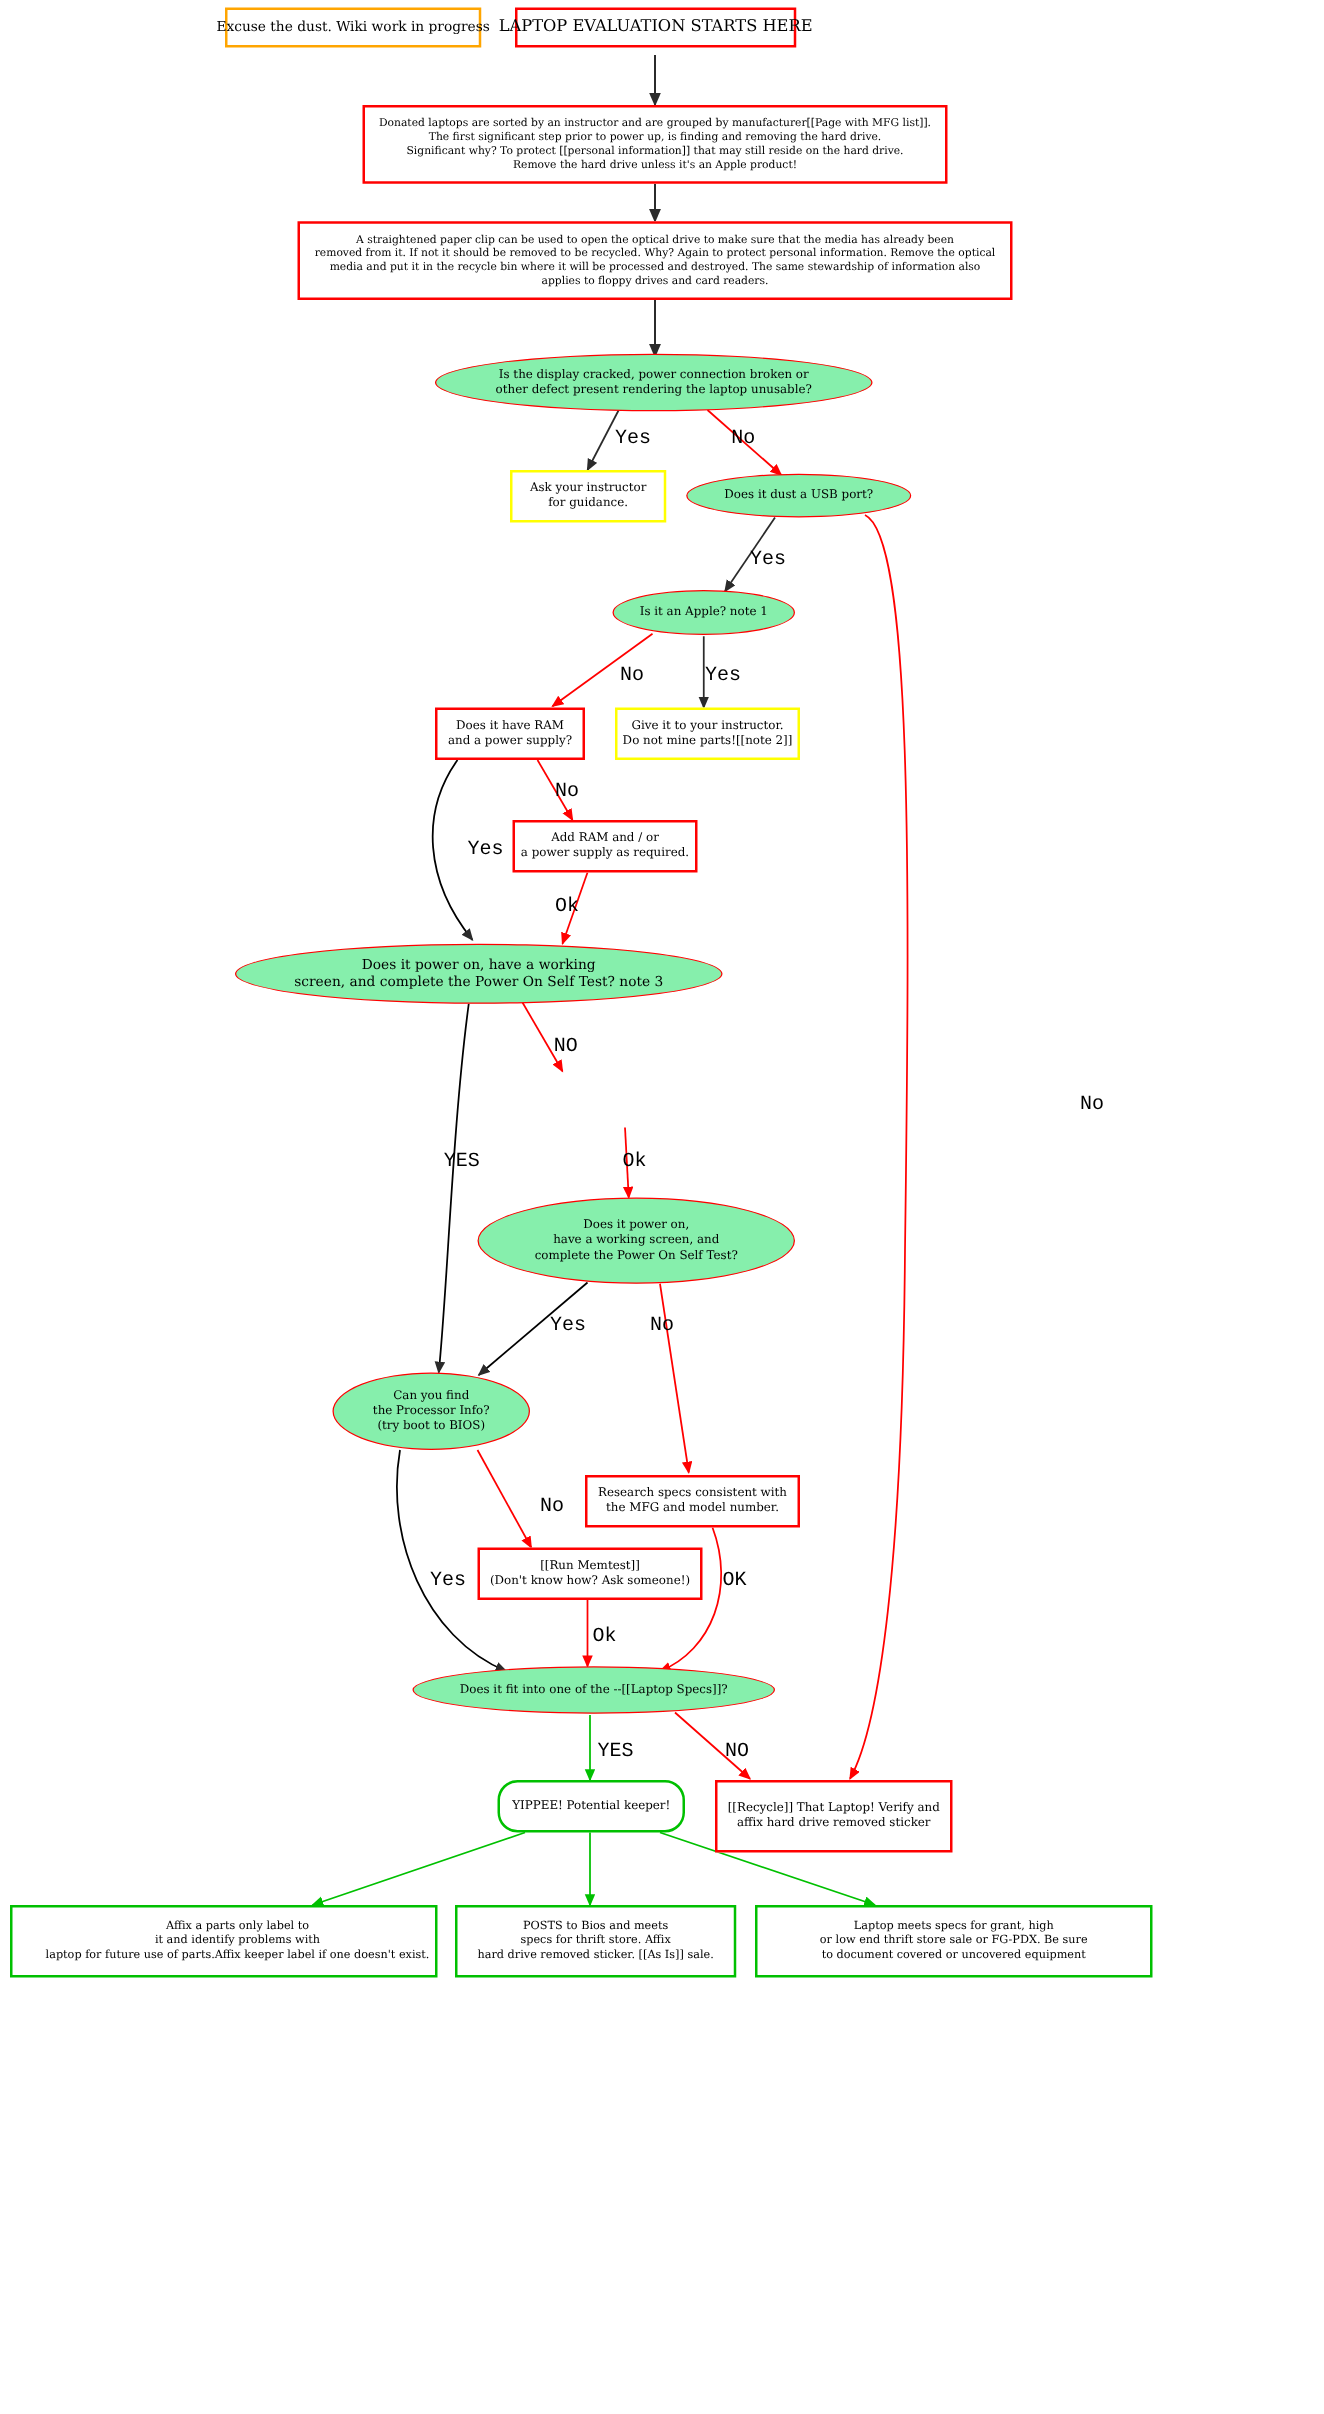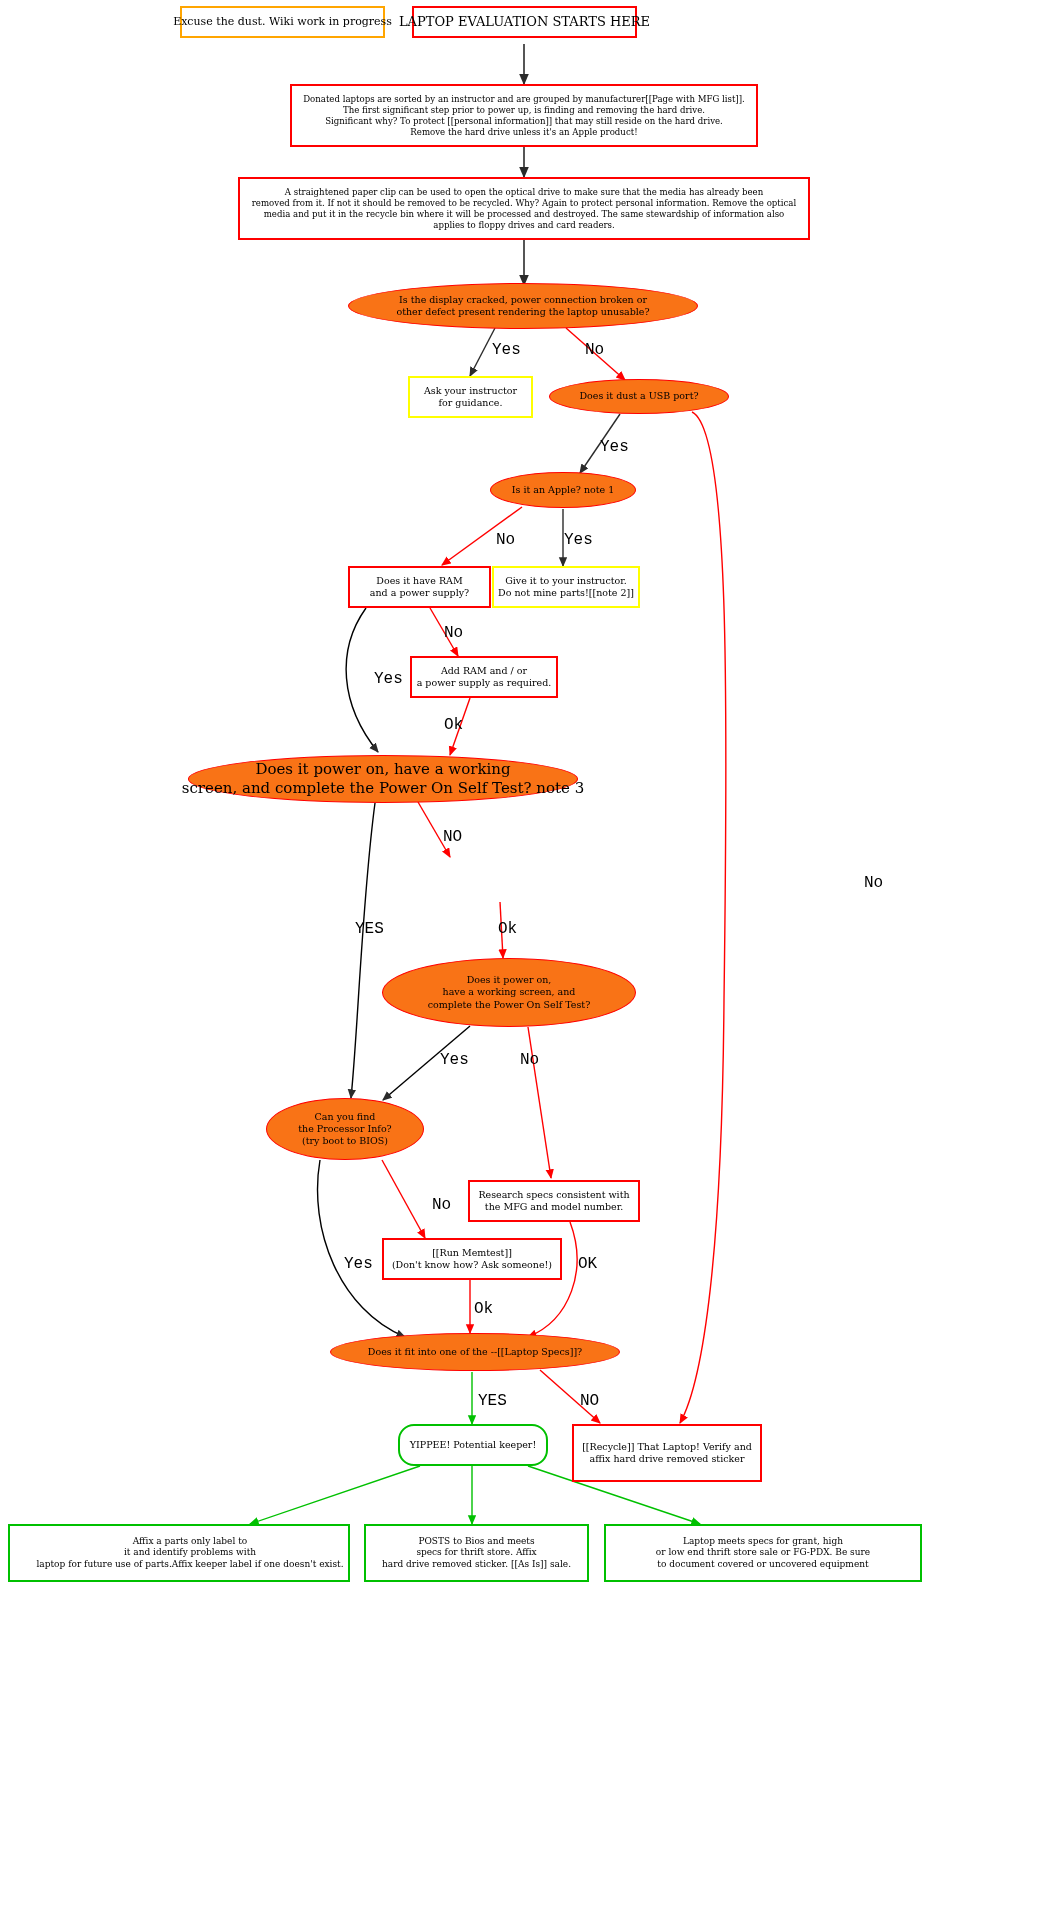--- a/index.html
+++ b/index.html
@@ -38,21 +38,21 @@
     border-width: 2px;
     background: #ffffff;
   }
   .box.red    { border-color: #ff0000; }
   .box.orange { border-color: #ffa500; }
   .box.yellow { border-color: #ffff00; }
   .box.green  { border-color: #00c000; }
   .ellipse {
     border: 1.6px solid #ff0000;
     border-radius: 50%;
-    background: #f97316;
+    background: #86efac;
   }
   .node .line {
     display: block;
     white-space: nowrap;
     line-height: 1.28;
   }
   .edge-label {
     position: absolute;
     font-family: Liberation Mono, monospace;
     font-size: 16px;
@@ -178,39 +178,39 @@
   </div>
   <div class="edge-label" style="left:600px; top:438px;">Yes</div>
   <div class="edge-label" style="left:864px; top:874px;">No</div>
 
   <div class="node ellipse" style="left:490px; top:472px; width:146px; height:36px; font-size:9.5px;">
     <span class="line">Is it an Apple? note 1</span>
   </div>
   <div class="edge-label" style="left:496px; top:531px;">No</div>
   <div class="edge-label" style="left:564px; top:531px;">Yes</div>
 
-  <div class="node box red" style="left:348px; top:566px; width:143px; height:42px; font-size:9.5px;">
+  <div class="node box red" style="left:348px; top:566px; width:120px; height:42px; font-size:9.5px;">
     <span class="line">Does it have RAM</span>
     <span class="line">and a power supply?</span>
   </div>
   <div class="edge-label" style="left:444px; top:624px;">No</div>
   <div class="edge-label" style="left:374px; top:670px;">Yes</div>
 
   <div class="node box yellow" style="left:492px; top:566px; width:148px; height:42px; font-size:9.5px;">
     <span class="line">Give it to your instructor.</span>
     <span class="line">Do not mine parts![[note 2]]</span>
   </div>
 
   <div class="node box red" style="left:410px; top:656px; width:148px; height:42px; font-size:9.5px;">
     <span class="line">Add RAM and / or</span>
     <span class="line">a power supply as required.</span>
   </div>
   <div class="edge-label" style="left:444px; top:716px;">Ok</div>
 
-  <div class="node ellipse" style="left:188px; top:755px; width:390px; height:48px; font-size:15px;">
+  <div class="node ellipse" style="left:188px; top:755px; width:390px; height:48px; font-size:11px;">
     <span class="line">Does it power on, have a working</span>
     <span class="line">screen, and complete the Power On Self Test? note 3</span>
   </div>
   <div class="edge-label" style="left:443px; top:828px;">NO</div>
   <div class="edge-label" style="left:355px; top:920px;">YES</div>
 
   <div class="edge-label" style="left:498px; top:920px;">Ok</div>
 
   <div class="node ellipse" style="left:382px; top:958px; width:254px; height:69px; font-size:9.5px;">
     <span class="line">Does it power on,</span>

